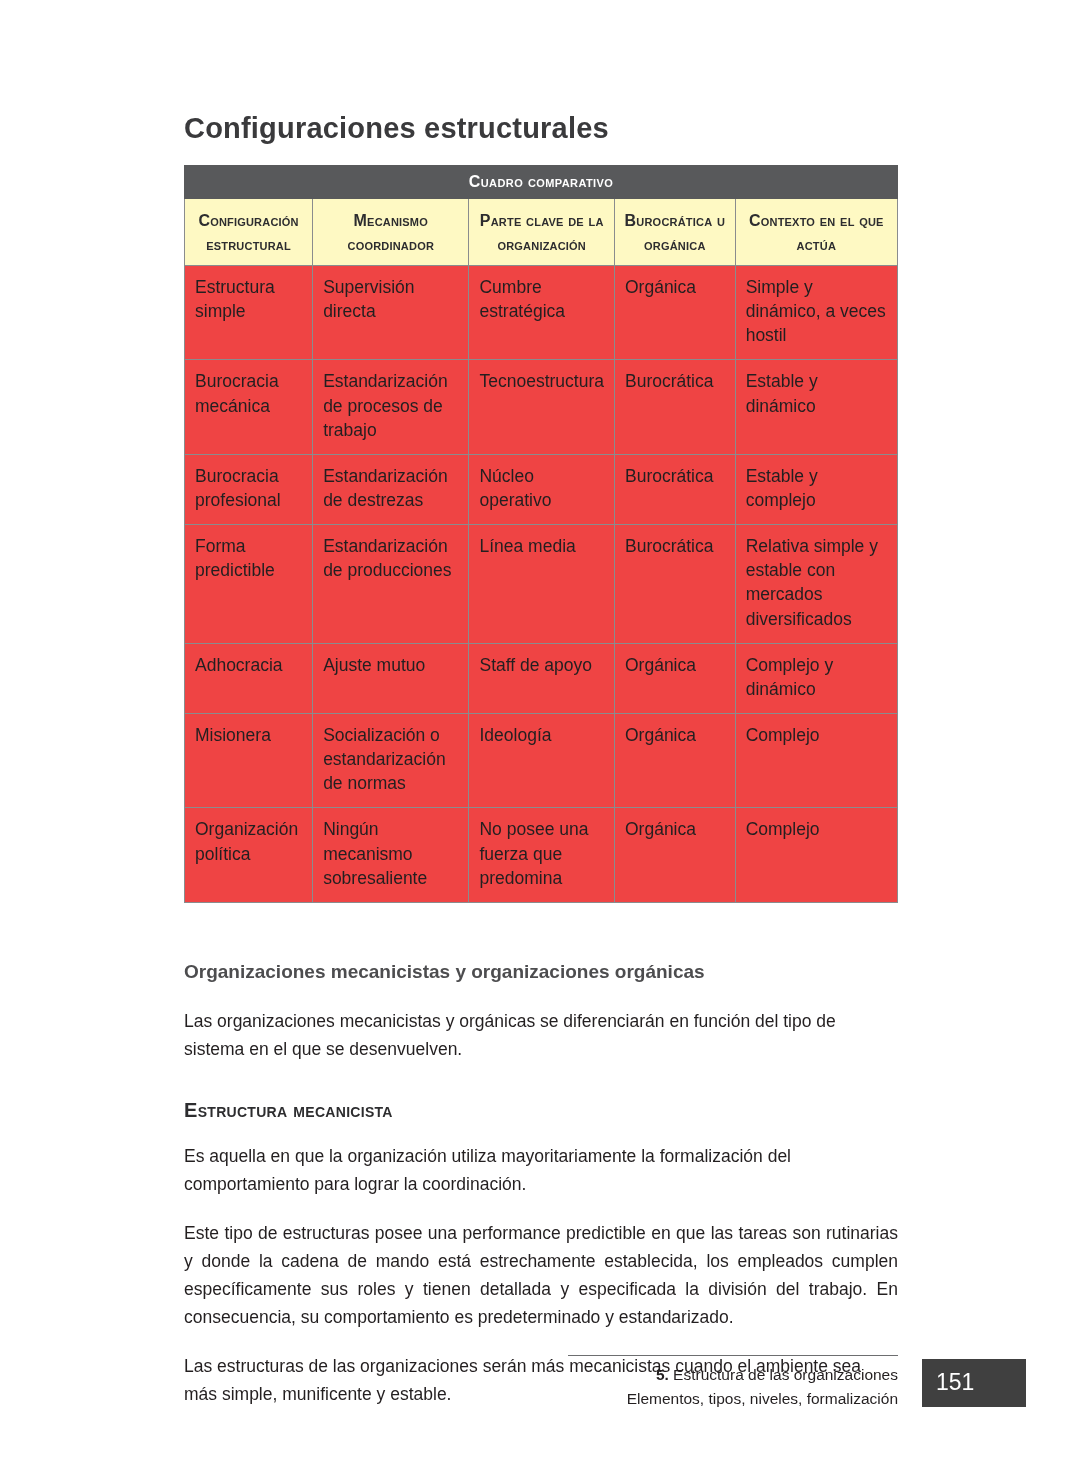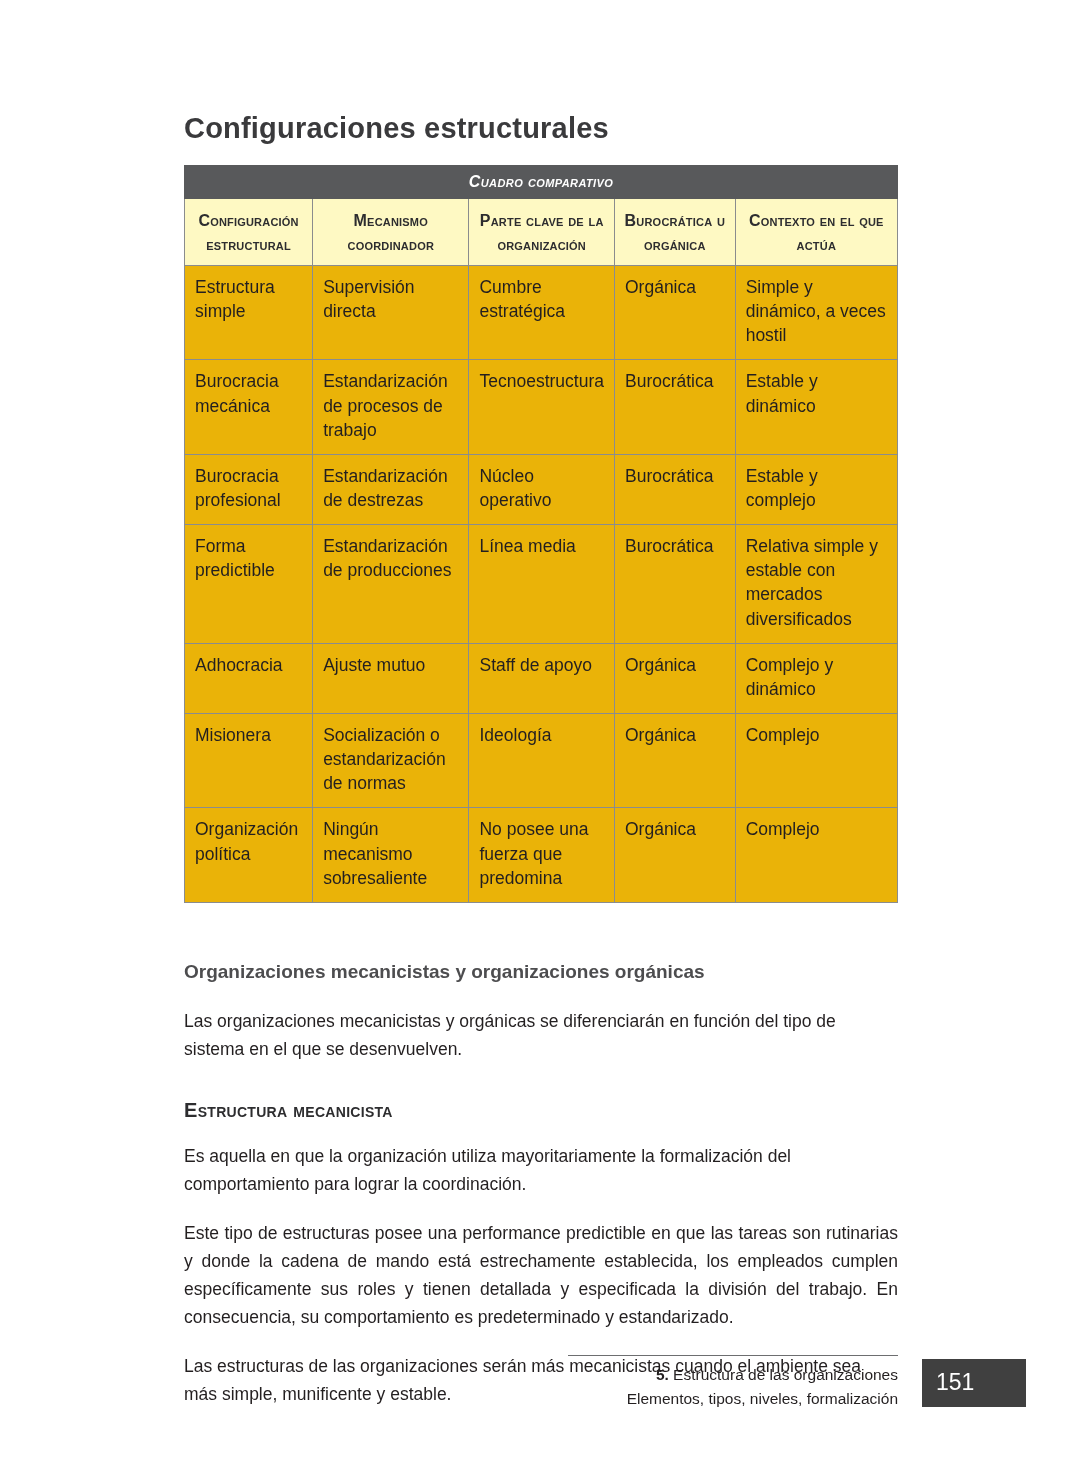--- a/index.html
+++ b/index.html
@@ -32,21 +32,20 @@
   table.comparative .caption-bar {
     background: #58595b;
     color: #ffffff;
     font-variant: small-caps;
     font-weight: bold;
     font-size: 16px;
     letter-spacing: 0.4px;
     text-align: center;
     padding: 7px 12px;
     border: 1px solid #58595b;
-    font-style: italic;
   }
   table.comparative thead th.col-head {
     background: #fef9c3;
     font-variant: small-caps;
     font-weight: bold;
     font-size: 16px;
     color: #2d2d2f;
     text-align: center;
     vertical-align: top;
     padding: 10px 8px 8px 8px;
@@ -54,21 +53,21 @@
     line-height: 1.5;
     letter-spacing: 0.2px;
   }
   table.comparative td {
     border: 1px solid #8a8c8e;
     vertical-align: top;
     font-size: 17.5px;
     line-height: 1.38;
     padding: 9px 10px 12px 10px;
     color: #231f20;
-    background: #eab308;
+    background: #ef4444;
   }
   h2.section-title {
     font-size: 19px;
     font-weight: bold;
     color: #4d4d4f;
     margin: 58px 0 24px 0;
   }
   h3.sub-title {
     font-variant: small-caps;
     font-size: 20px;

